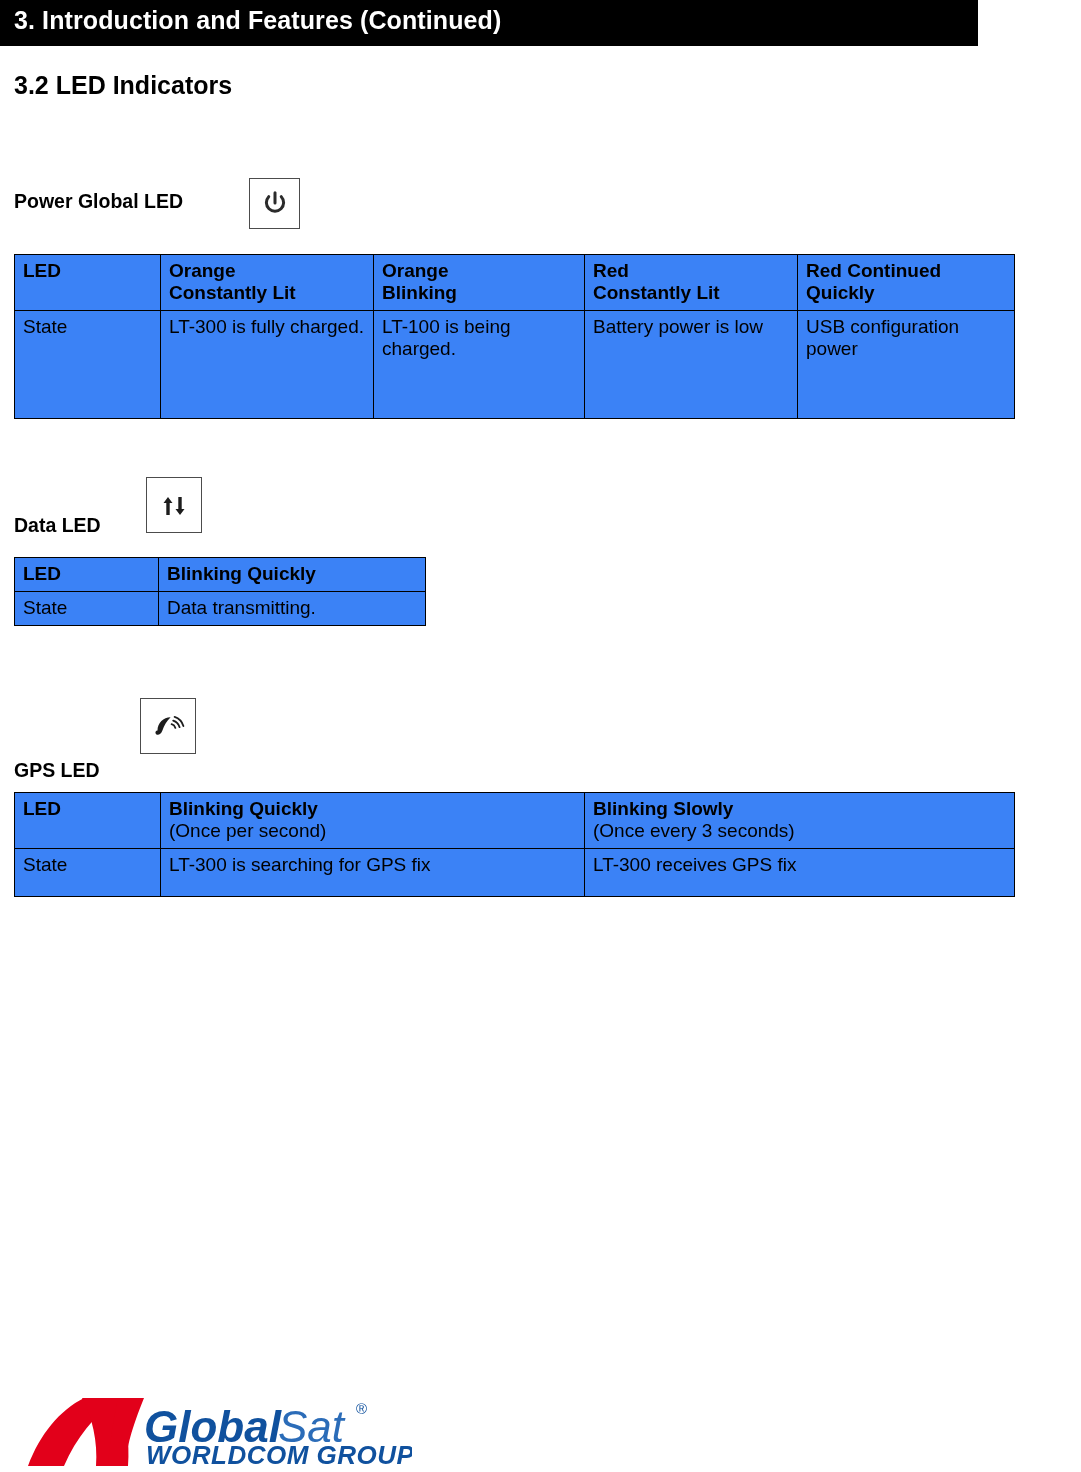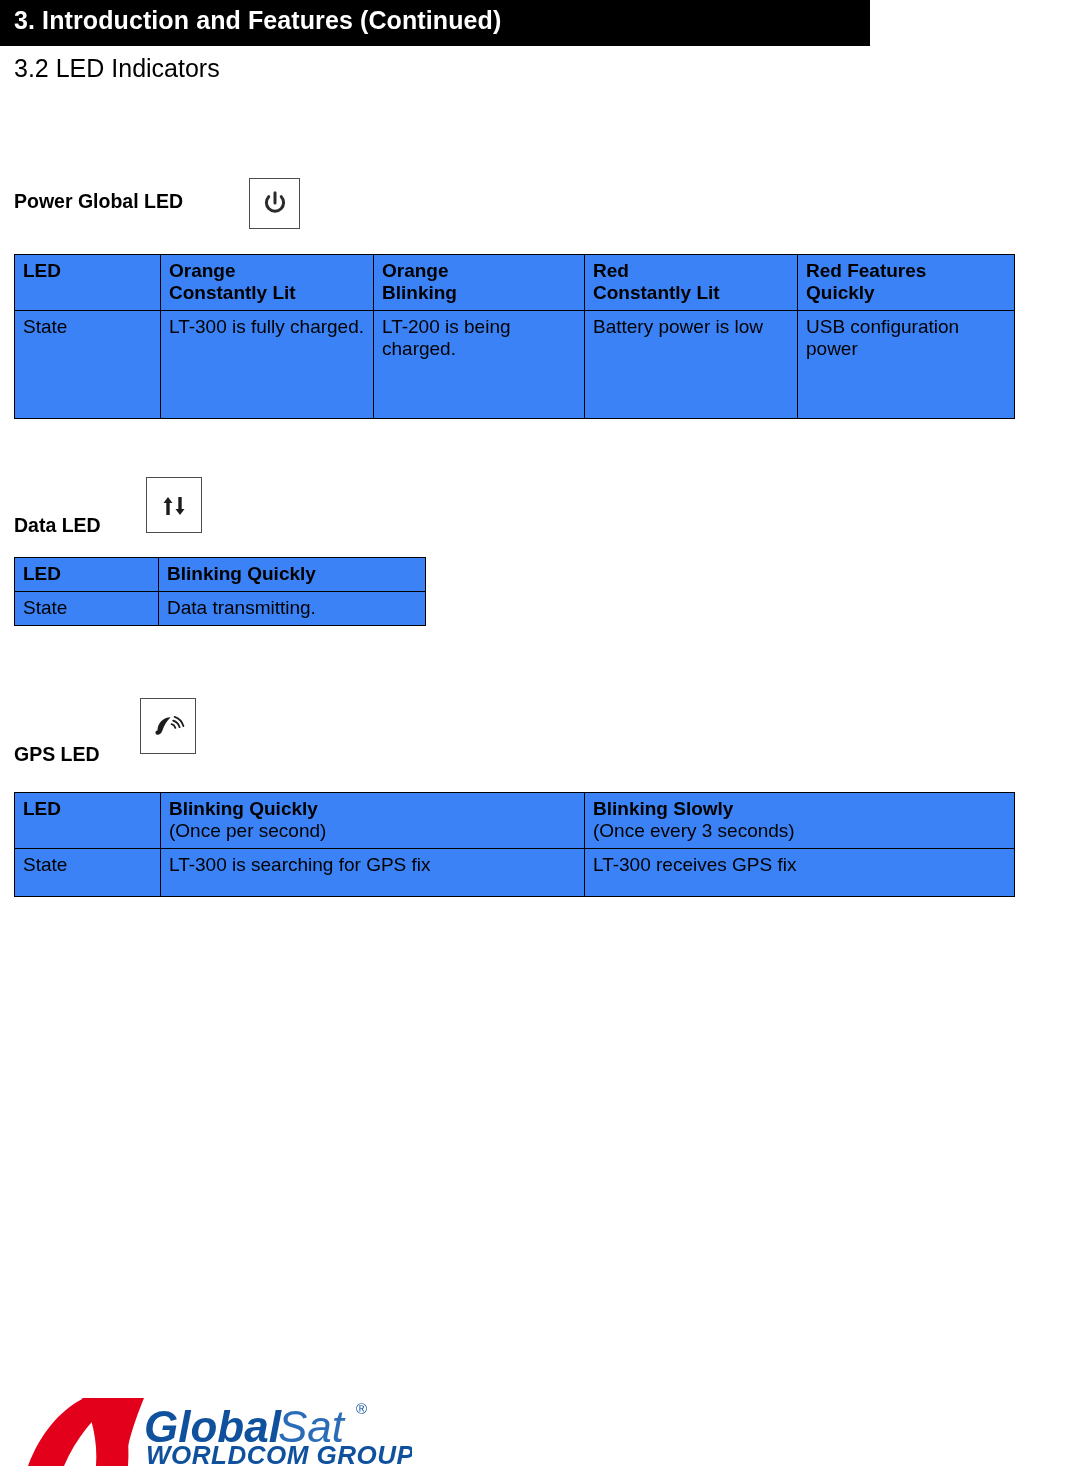--- a/index.html
+++ b/index.html
@@ -14,42 +14,42 @@
     font-family: "Liberation Sans", sans-serif;
     color: #000000;
     overflow: hidden;
   }
 
   
   .chapter-bar {
     position: absolute;
     left: 0;
     top: 0;
-    width: 870px;
+    width: 978px;
     height: 46px;
     background: #000000;
   }
   .chapter-bar-title {
     position: absolute;
     left: 14px;
     top: 6px;
     font-size: 25px;
     font-weight: bold;
     color: #ffffff;
     letter-spacing: 0.1px;
     white-space: nowrap;
   }
 
   
   .section-heading {
     position: absolute;
     left: 14px;
-    top: 54px;
+    top: 71px;
     font-size: 25px;
-    font-weight: normal;
+    font-weight: bold;
     color: #000000;
     white-space: nowrap;
   }
 
   
   .led-label {
     position: absolute;
     font-size: 19.5px;
     font-weight: bold;
     color: #000000;
@@ -136,28 +136,28 @@
       </td>
       <td class="c-head-val">
         <span>Orange</span><br>
         <span>Blinking</span>
       </td>
       <td class="c-head-val">
         <span>Red</span><br>
         <span>Constantly Lit</span>
       </td>
       <td class="c-head-val">
-        <span>Red Features</span><br>
+        <span>Red Continued</span><br>
         <span>Quickly</span>
       </td>
     </tr>
     <tr>
       <td class="c-body-key" style="height:96px;">State</td>
       <td class="c-body-val">LT-300 is fully charged.</td>
-      <td class="c-body-val">LT-200 is being charged.</td>
+      <td class="c-body-val">LT-100 is being charged.</td>
       <td class="c-body-val">Battery power is low</td>
       <td class="c-body-val">USB configuration power</td>
     </tr>
   </tbody>
 </table>
 
 <div class="led-label" style="left:14px; top:514px;">Data LED</div>
 
 <div class="icon-box" style="left:146px; top:477px; width:56px; height:56px;">
   <svg width="34" height="34" viewBox="0 0 34 34" aria-hidden="true">
@@ -178,21 +178,21 @@
       <td class="c-head-key">LED</td>
       <td class="c-head-val">Blinking Quickly</td>
     </tr>
     <tr>
       <td class="c-body-key">State</td>
       <td class="c-body-val">Data transmitting.</td>
     </tr>
   </tbody>
 </table>
 
-<div class="led-label" style="left:14px; top:743px;">GPS LED</div>
+<div class="led-label" style="left:14px; top:759px;">GPS LED</div>
 
 <div class="icon-box" style="left:140px; top:698px; width:56px; height:56px;">
   <svg width="36" height="36" viewBox="0 0 36 36" aria-hidden="true">
     <g fill="#1d1d1d">
       <path d="M7.5 22.5 C7.5 14.8 13.6 9.2 20.4 9.2 L20.4 9.6 C16.9 13.0 14.2 17.3 12.4 22.5 C11.0 26.4 8.1 27.5 6.4 26.4 C5.0 25.4 5.2 23.6 6.4 22.8 Z"></path>
     </g>
     <g fill="none" stroke="#1d1d1d" stroke-width="1.8" stroke-linecap="round">
       <path d="M21.6 16.2 A5.4 5.4 0 0 1 25.4 19.9"></path>
       <path d="M23.2 12.6 A9.6 9.6 0 0 1 29.6 19.2"></path>
       <path d="M24.6 8.9 A13.7 13.7 0 0 1 33.4 18.1"></path>

